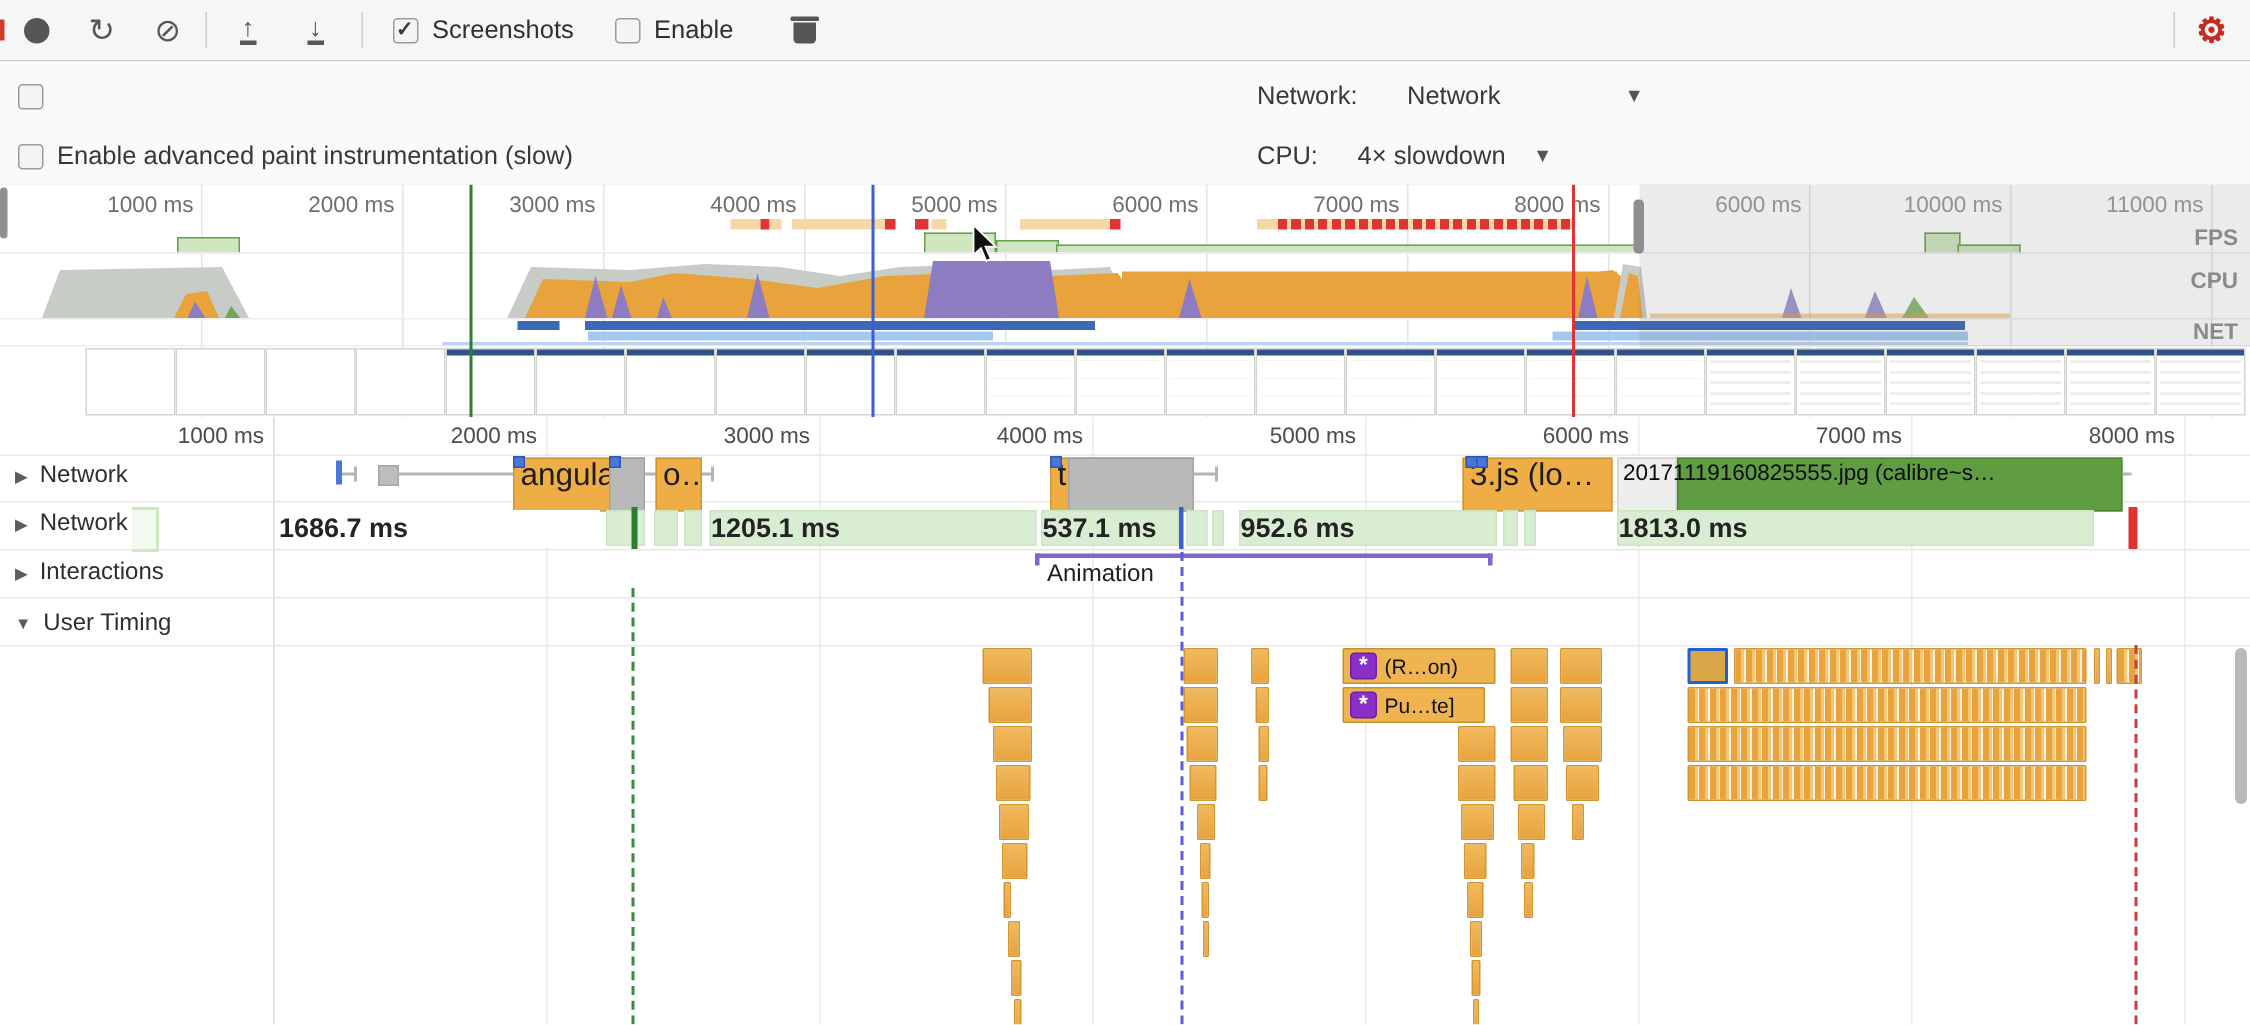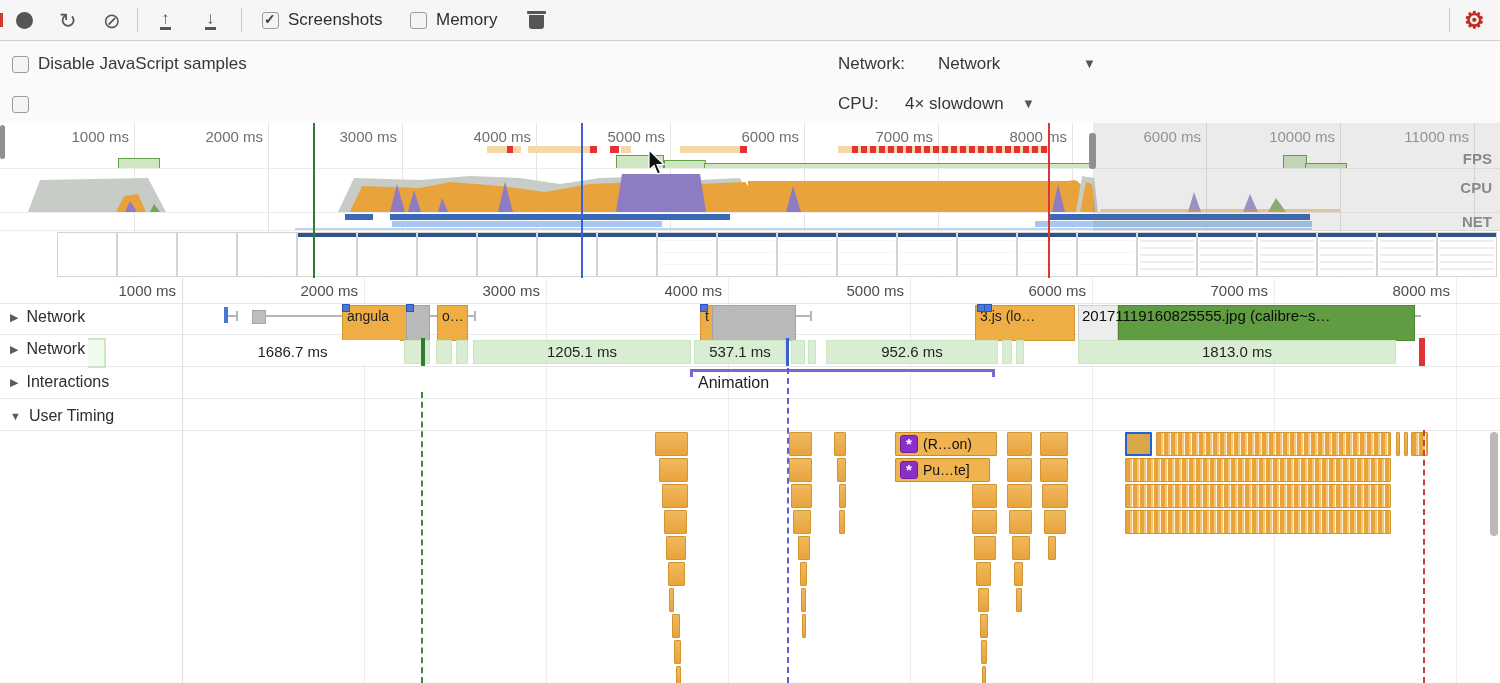--- a/index.html
+++ b/index.html
@@ -51,30 +51,30 @@
   .m-grid{position:absolute;top:0;width:1px;height:405px;background:#ececec;}
   .m-ticklabel{position:absolute;top:4px;font-size:15px;color:#4c4c4c;}
   .row-line{position:absolute;left:0;width:1500px;height:1px;background:#e7e7e7;}
   #label-divider{position:absolute;left:182px;top:0;width:1px;height:405px;background:#dedede;}
   .track-label{position:absolute;left:10px;font-size:16px;color:#2e2e2e;display:flex;align-items:center;gap:8px;cursor:pointer;}
   .tri{font-size:11px;color:#5c5c5c;}
   .frames-bracket{position:absolute;left:88px;top:60px;width:16px;height:26px;border:2px solid #cde7c4;border-left:none;background:#f2faf0;}
 
   
   .net-item{position:absolute;top:27px;height:22px;}
-  .nb{position:absolute;top:0;height:36px;background:#eeae45;border:1px solid #cf9731;box-sizing:border-box;font-size:14px;color:#1d1d1d;overflow:hidden;white-space:nowrap;padding-left:4px;line-height:21px;}
+  .nb{position:absolute;top:0;height:36px;background:#eeae45;border:1px solid #cf9731;box-sizing:border-box;font-size:21px;color:#1d1d1d;overflow:hidden;white-space:nowrap;padding-left:4px;line-height:21px;}
   .nb-grey{background:#b9b9b9;border-color:#a3a3a3;}
   .nb-green{background:#5f9c42;border-color:#4c8631;color:#0c0c0c;}
   .nb-pale{background:#ededed;border-color:#cfcfcf;}
   .sq{position:absolute;top:-1px;width:6px;height:6px;background:#4a76d8;border:1px solid #2c57b8;}
   .whisk{position:absolute;top:10px;height:2px;background:#b5b5b5;}
   .whisk-end{position:absolute;top:6px;width:2px;height:10px;background:#b5b5b5;}
 
   
-  .frame-seg{position:absolute;top:62px;height:24px;background:#d9edd3;border:1px solid #cbe5c3;box-sizing:border-box;font-size:15px;color:#232323;text-align:center;line-height:22px;overflow:hidden;}
+  .frame-seg{position:absolute;top:62px;height:24px;background:#d9edd3;border:1px solid #cbe5c3;box-sizing:border-box;font-size:18px;color:#232323;line-height:22px;overflow:hidden;font-weight:bold;}
   .frame-seg.white{background:#fff;border-color:transparent;}
   .fr-marker{position:absolute;top:60px;height:28px;}
 
   
   #ix-bracket{position:absolute;top:91px;height:8px;border:3px solid #7d66d0;border-bottom:none;box-sizing:border-box;}
   #ix-label{position:absolute;top:96px;font-size:16px;color:#1e1e1e;}
 
   
   .fbar{position:absolute;height:24px;background:linear-gradient(180deg,#f0b95e,#e8a33d);border:1px solid #d2952f;box-sizing:border-box;border-radius:1px;}
   .fbar.dense{background:repeating-linear-gradient(90deg,#e8a33d 0 4px,#f3c678 4px 6px,#fdf3e2 6px 7px);}
@@ -110,38 +110,38 @@
     <div class="tb-item" style="left:205px;">
         <span class="arrowbar icon-btn">↓</span>
       </div>
     <div class="tb-divider" style="left:241px;"></div>
     <div class="tb-item" style="left:262px;">
       <span class="chk checked"></span>
       <span class="tb-label">Screenshots</span>
     </div>
     <div class="tb-item" style="left:410px;">
       <span class="chk"></span>
-      <span class="tb-label">Memory</span>
+      <span class="tb-label">Enable</span>
     </div>
     <div class="tb-item" style="left:529px;">
       <span class="trash">
           <span class="lid"></span>
           <span class="can"></span>
         </span>
     </div>
     <div class="tb-divider" style="left:1449px;"></div>
     <div class="tb-item" style="left:1464px;">
         <span class="gear">⚙</span>
       </div>
   </div>
 
   <div id="settings">
     <div class="abs" style="left:12px;top:15px;"><span class="chk"></span></div>
-    <div class="abs set-label" style="left:38px;top:13px;">Disable JavaScript samples</div>
     <div class="abs" style="left:12px;top:55px;"><span class="chk"></span></div>
+    <div class="abs set-label" style="left:38px;top:53px;">Enable advanced paint instrumentation (slow)</div>
 
     <div class="abs set-label" style="left:838px;top:13px;">Network:</div>
     <div class="abs set-label" style="left:938px;top:13px;cursor:pointer;">Network</div>
     <div class="abs sel-arrow" style="left:1083px;top:15px;">▼</div>
 
     <div class="abs set-label" style="left:838px;top:53px;">CPU:</div>
     <div class="abs set-label" style="left:905px;top:53px;cursor:pointer;">4× slowdown</div>
     <div class="abs sel-arrow" style="left:1022px;top:55px;">▼</div>
   </div>
 

